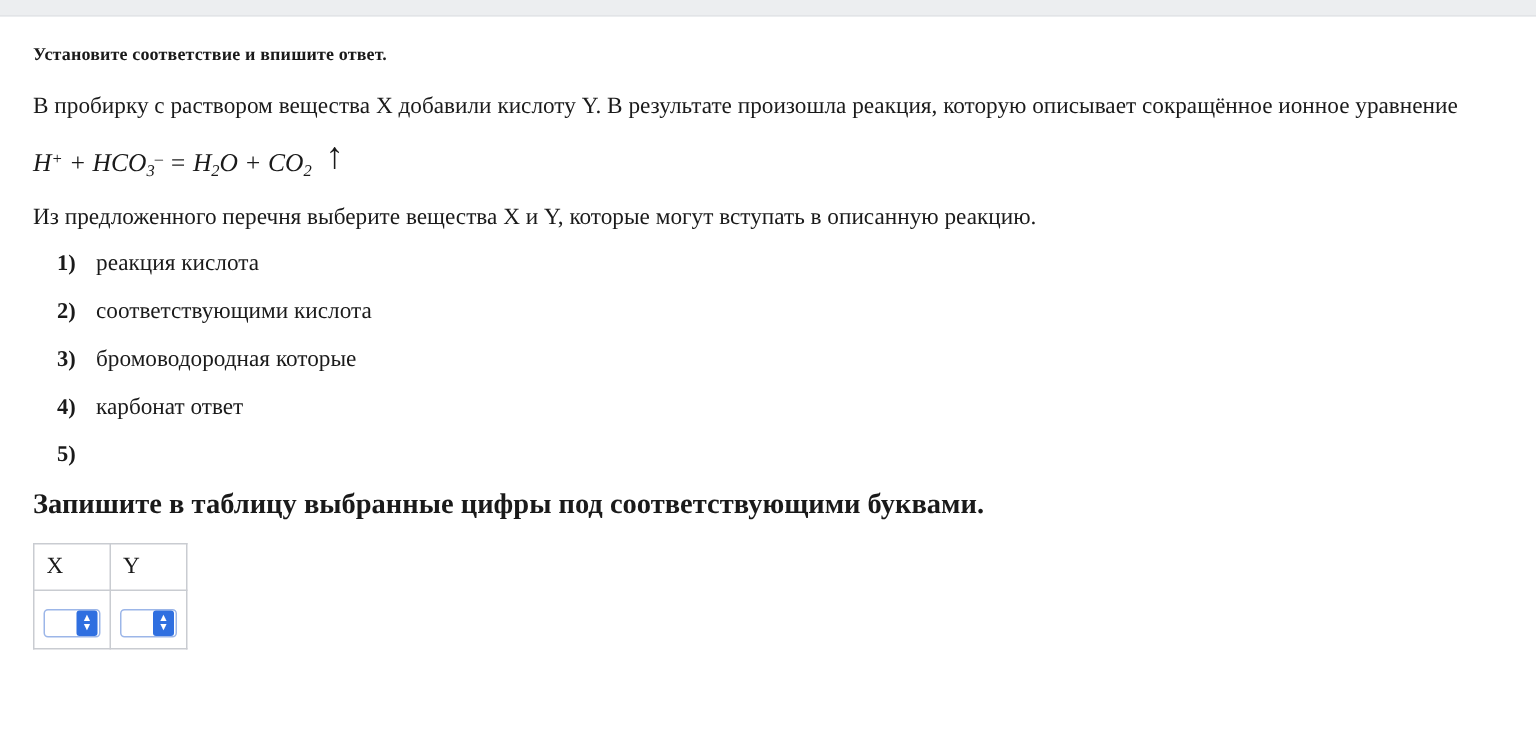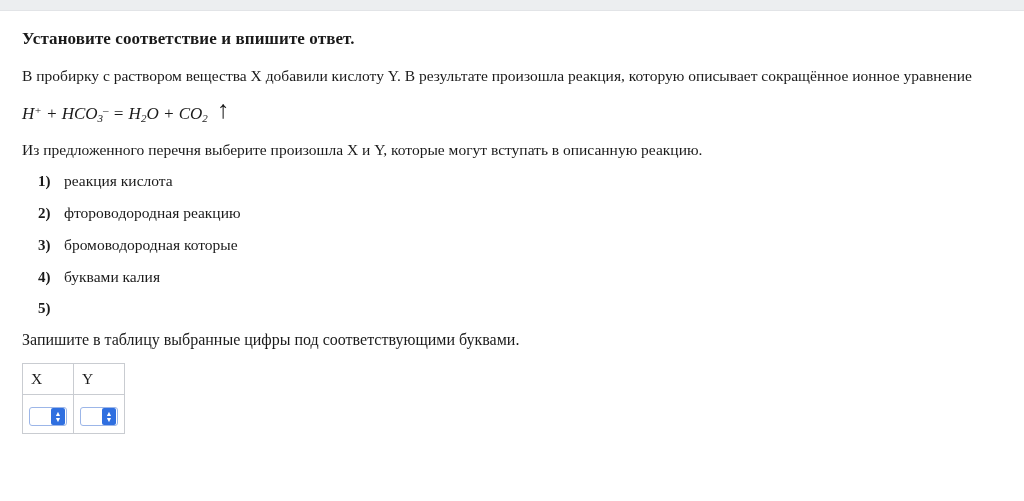--- a/index.html
+++ b/index.html
@@ -19,21 +19,21 @@
     width: 100%;
     height: 10px;
     background: #eceef0;
     border-bottom: 1px solid #e2e4e7;
   }
   .page {
     padding: 12px 22px 0 22px;
   }
   .task-title {
     font-weight: bold;
-    font-size: 17px;
+    font-size: 12px;
     margin: 6px 0 16px 0;
     letter-spacing: .1px;
   }
   .para {
     font-size: 15.5px;
     line-height: 1.45;
     margin: 4px 0 6px 0;
     max-width: 985px;
   }
   .equation-row {
@@ -82,22 +82,23 @@
   .list li .num {
     font-weight: bold;
     width: 26px;
     flex: 0 0 26px;
     font-size: 15px;
   }
   .list li .txt {
     display: inline-block;
   }
   .after-list {
-    font-size: 16px;
+    font-size: 19px;
     margin: 12px 0 14px 0;
+    font-weight: bold;
   }
   .answer-table {
     border-collapse: collapse;
     width: 103px;
     table-layout: fixed;
   }
   .answer-table td {
     border: 1px solid #c9ccd1;
     padding: 0;
     height: 31px;
@@ -155,38 +156,38 @@
 
   <div class="task-title">Установите соответствие и впишите ответ.</div>
 
   <p class="para">В пробирку с раствором вещества  X добавили кислоту  Y. В результате произошла реакция, которую описывает сокращённое ионное уравнение</p>
 
   <div class="equation-row">
     <div class="equation"><span>H</span><sup>+</sup><span> + </span><span>HCO</span><sub>3</sub><sup>–</sup><span> = </span><span>H</span><sub>2</sub><span>O</span><span> + </span><span>CO</span><sub>2</sub></div>
     <div class="up-arrow">↑</div>
   </div>
 
-  <p class="para">Из предложенного перечня выберите произошла  X и Y, которые могут вступать в описанную реакцию.</p>
+  <p class="para">Из предложенного перечня выберите вещества  X и Y, которые могут вступать в описанную реакцию.</p>
 
   <ul class="list">
     <li>
       <span class="num">1)</span>
       <span class="txt">реакция кислота</span>
     </li>
     <li>
       <span class="num">2)</span>
-      <span class="txt">фтороводородная реакцию</span>
+      <span class="txt">соответствующими кислота</span>
     </li>
     <li>
       <span class="num">3)</span>
       <span class="txt">бромоводородная которые</span>
     </li>
     <li>
       <span class="num">4)</span>
-      <span class="txt">буквами калия</span>
+      <span class="txt">карбонат ответ</span>
     </li>
     <li>
       <span class="num">5)</span>
     </li>
   </ul>
 
   <p class="after-list">Запишите в таблицу выбранные цифры под соответствующими буквами.</p>
 
   <table class="answer-table">
     <tbody>

